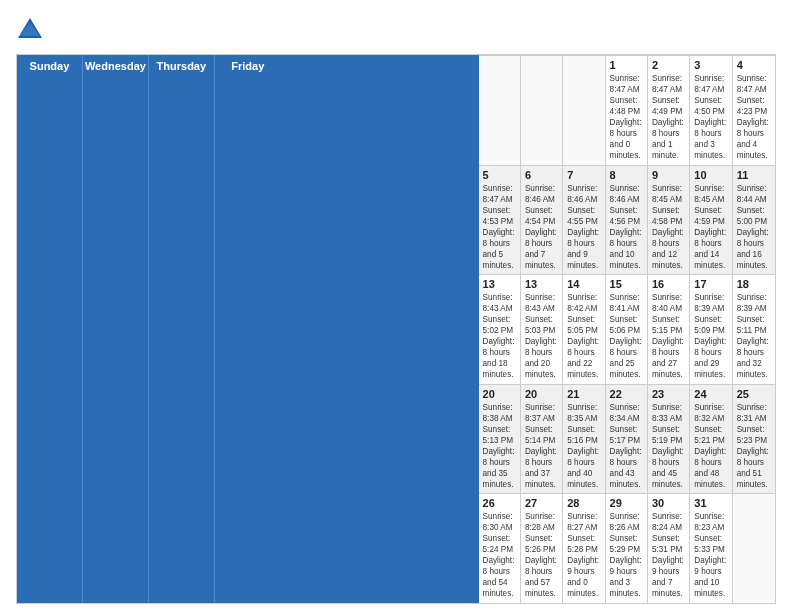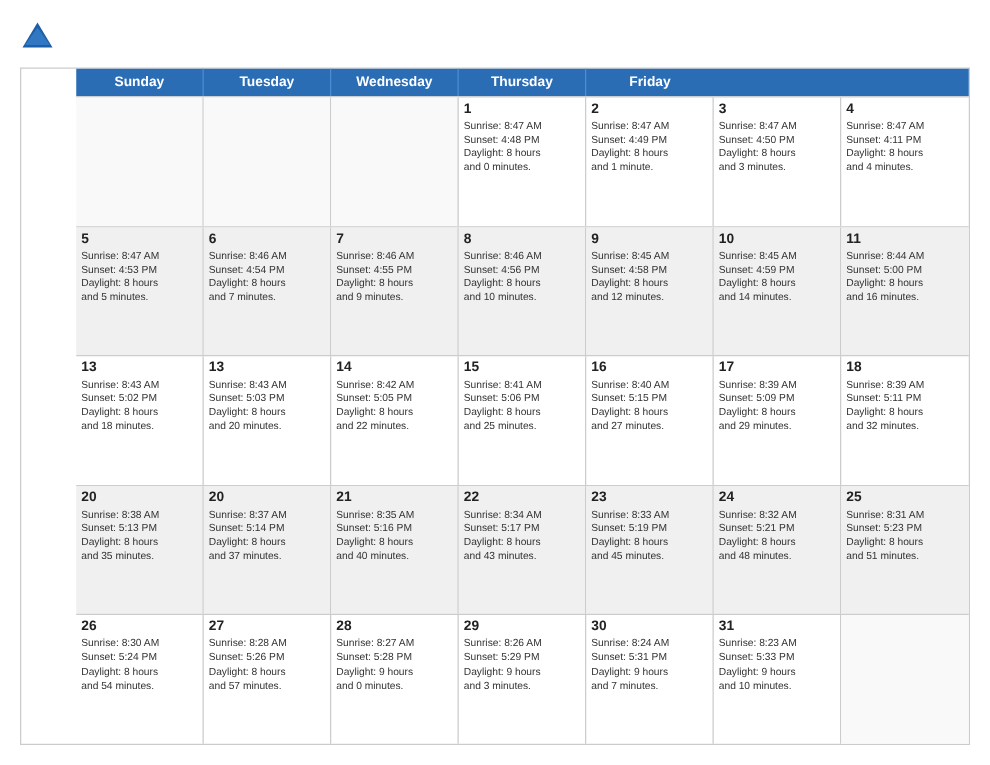--- a/index.html
+++ b/index.html
@@ -55,23 +55,22 @@
       font-weight: bold;
       color: #222;
     }
     .cal-subtitle {
       font-size: 14px;
       color: #444;
     }
     .calendar {
       flex: 1;
       display: flex;
-      flex-direction: column;
+      flex-direction: row;
       border: 1px solid #ccc;
-      padding-left: 44px;
     }
     .cal-header-row {
       display: grid;
       grid-template-columns: repeat(7, 1fr);
       background: #2a6db5;
     }
     .cal-header-cell {
       color: #fff;
       font-size: 11px;
       font-weight: bold;
@@ -132,21 +131,20 @@
     </div>
     <div class="title-block">
       <div class="cal-title"></div>
       <div class="cal-subtitle"></div>
     </div>
   </div>
 
   <div class="calendar">
     <div class="cal-header-row">
     <div class="cal-header-cell">Sunday</div>
-        <div class="cal-header-cell">Tuesday</div>
         <div class="cal-header-cell">Wednesday</div>
         <div class="cal-header-cell">Thursday</div>
         <div class="cal-header-cell">Friday</div>
       </div>
     <div class="cal-body">
     <div class="cal-row">
           <div class="cal-cell empty"></div>
           <div class="cal-cell empty"></div>
           <div class="cal-cell empty"></div>
           <div class="cal-cell">
@@ -166,21 +164,21 @@
           <div class="cal-cell">
             <div class="day-num">3</div>
             <div class="cell-line">Sunrise: 8:47 AM</div>
             <div class="cell-line">Sunset: 4:50 PM</div>
             <div class="cell-line">Daylight: 8 hours</div>
             <div class="cell-line">and 3 minutes.</div>
           </div>
           <div class="cal-cell">
             <div class="day-num">4</div>
             <div class="cell-line">Sunrise: 8:47 AM</div>
-            <div class="cell-line">Sunset: 4:11 PM</div>
+            <div class="cell-line">Sunset: 4:23 PM</div>
             <div class="cell-line">Daylight: 8 hours</div>
             <div class="cell-line">and 4 minutes.</div>
           </div>
         </div>
         <div class="cal-row">
           <div class="cal-cell shaded">
             <div class="day-num">5</div>
             <div class="cell-line">Sunrise: 8:47 AM</div>
             <div class="cell-line">Sunset: 4:53 PM</div>
             <div class="cell-line">Daylight: 8 hours</div>

